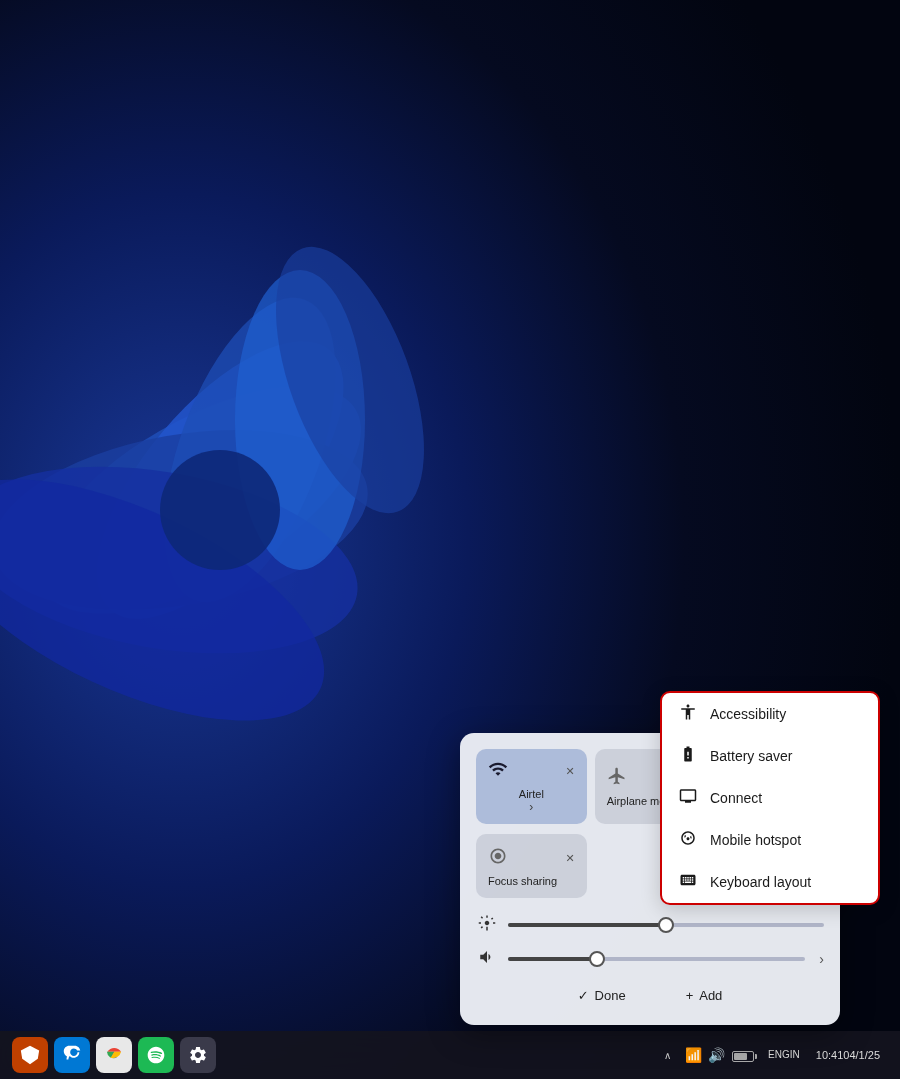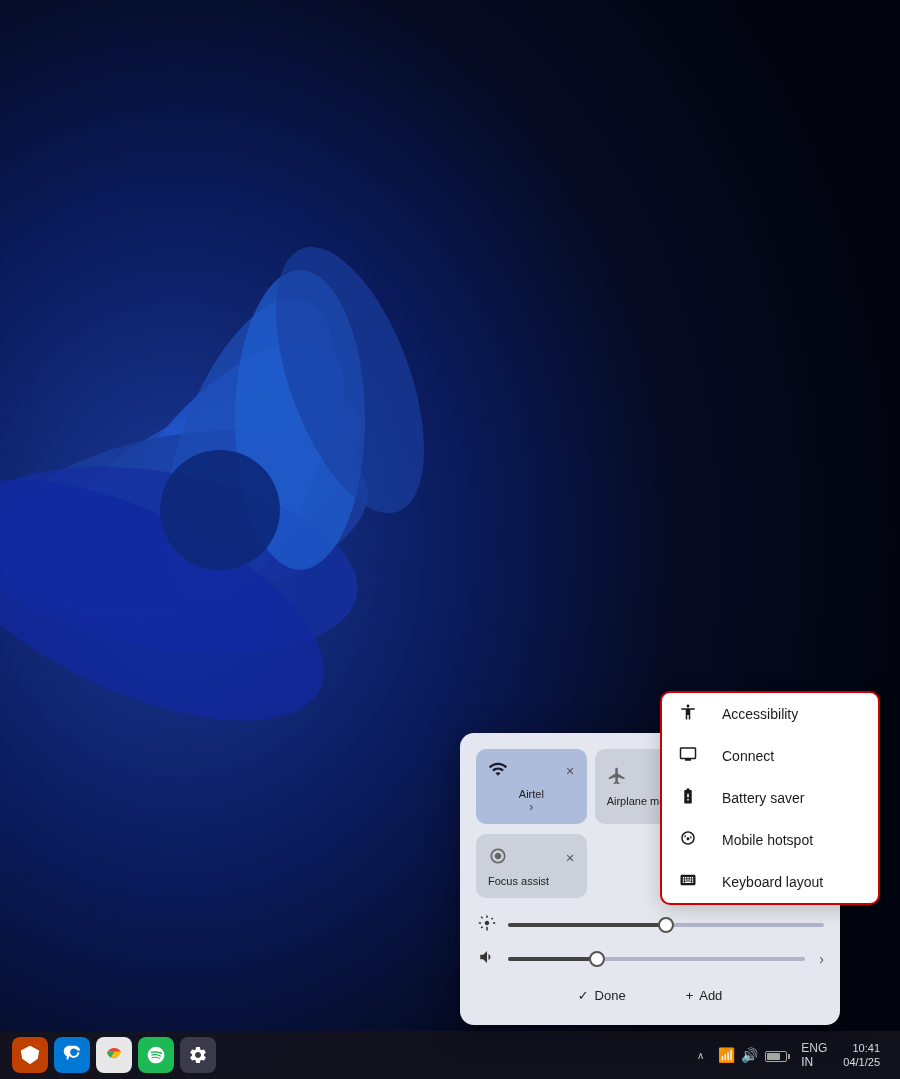--- a/index.html
+++ b/index.html
@@ -74,32 +74,32 @@
     }
 
     .tray-icon {
       color: #ddd;
       font-size: 14px;
       cursor: pointer;
     }
 
     .tray-time {
       display: flex;
-      flex-direction: column;
+      flex-direction: row;
       align-items: flex-end;
       font-size: 11px;
       color: #ddd;
       padding: 2px 8px;
       line-height: 1.3;
     }
 
     .tray-lang {
       display: flex;
-      flex-direction: column;
-      font-size: 12px;
+      flex-direction: row;
+      font-size: 10px;
       color: #ddd;
       line-height: 1.2;
       padding: 2px 4px;
     }
 
     
     .quick-settings {
       position: absolute;
       bottom: 54px;
       right: 60px;
@@ -223,21 +223,21 @@
       font-size: 13px;
       color: #222;
       cursor: pointer;
       padding: 6px 10px;
       border-radius: 6px;
     }
 
     .dropdown-item {
       display: flex;
       align-items: center;
-      gap: 24px;
+      gap: 12px;
       padding: 10px 16px;
       font-size: 14px;
       color: #1a1a1a;
       cursor: pointer;
       border-radius: 0;
     }
 
     .dropdown-item-icon {
       font-size: 16px;
       width: 20px;
@@ -406,21 +406,21 @@
 
     <div class="qs-tile">
       <div class="qs-tile-top">
         <span class="qs-tile-icon">
           <svg width="20" height="20" viewBox="0 0 24 24" fill="#666">
             <path d="M12 3c-4.97 0-9 4.03-9 9s4.03 9 9 9 9-4.03 9-9-4.03-9-9-9zm0 16c-3.86 0-7-3.14-7-7s3.14-7 7-7 7 3.14 7 7-3.14 7-7 7zm0-11c-2.21 0-4 1.79-4 4s1.79 4 4 4 4-1.79 4-4-1.79-4-4-4z"></path>
           </svg>
         </span>
         <span class="qs-tile-pin">✕</span>
       </div>
-      <span class="qs-tile-label">Focus assist</span>
+      <span class="qs-tile-label">Focus sharing</span>
     </div>
   </div>
 
   <div class="qs-slider-row">
     <span class="qs-slider-icon">
       <svg width="18" height="18" viewBox="0 0 24 24" fill="#333">
         <path d="M6.76 4.84l-1.8-1.79-1.41 1.41 1.79 1.79 1.42-1.41zM4 11H1v2h3v-2zm9-9h-2v2.99h2V2zm7.45 3.91l-1.41-1.41-1.79 1.79 1.41 1.41 1.79-1.79zM20 11v2h3v-2h-3zm-8-2c-1.66 0-3 1.34-3 3s1.34 3 3 3 3-1.34 3-3-1.34-3-3-3zm-1 7.99h2V22h-2v-3.01zm-5.69-.88l-1.79 1.79 1.41 1.41 1.79-1.79-1.41-1.41z"></path>
       </svg>
     </span>
     <div class="qs-slider">
@@ -461,32 +461,32 @@
     <span class="dropdown-item-icon">
       <svg width="18" height="18" viewBox="0 0 24 24" fill="#1a1a1a">
         <path d="M12 2c1.1 0 2 .9 2 2s-.9 2-2 2-2-.9-2-2 .9-2 2-2zm9 7h-6v13h-2v-6h-2v6H9V9H3V7h18v2z"></path>
       </svg>
     </span>
     <span>Accessibility</span>
   </div>
   <div class="dropdown-item">
     <span class="dropdown-item-icon">
       <svg width="18" height="18" viewBox="0 0 24 24" fill="#1a1a1a">
-        <path d="M21 3H3c-1.1 0-2 .9-2 2v12c0 1.1.9 2 2 2h5v2h8v-2h5c1.1 0 1.99-.9 1.99-2L23 5c0-1.1-.9-2-2-2zm0 14H3V5h18v12z"></path>
-      </svg>
-    </span>
-    <span>Connect</span>
+        <path d="M15.67 4H14V2h-4v2H8.33C7.6 4 7 4.6 7 5.33v15.33C7 21.4 7.6 22 8.33 22h7.33c.74 0 1.34-.6 1.34-1.33V5.33C17 4.6 16.4 4 15.67 4zM13 18h-2v-2h2v2zm0-4h-2V9h2v5z"></path>
+      </svg>
+    </span>
+    <span>Battery saver</span>
   </div>
   <div class="dropdown-item">
     <span class="dropdown-item-icon">
       <svg width="18" height="18" viewBox="0 0 24 24" fill="#1a1a1a">
-        <path d="M15.67 4H14V2h-4v2H8.33C7.6 4 7 4.6 7 5.33v15.33C7 21.4 7.6 22 8.33 22h7.33c.74 0 1.34-.6 1.34-1.33V5.33C17 4.6 16.4 4 15.67 4zM13 18h-2v-2h2v2zm0-4h-2V9h2v5z"></path>
-      </svg>
-    </span>
-    <span>Battery saver</span>
+        <path d="M21 3H3c-1.1 0-2 .9-2 2v12c0 1.1.9 2 2 2h5v2h8v-2h5c1.1 0 1.99-.9 1.99-2L23 5c0-1.1-.9-2-2-2zm0 14H3V5h18v12z"></path>
+      </svg>
+    </span>
+    <span>Connect</span>
   </div>
   <div class="dropdown-item">
     <span class="dropdown-item-icon">
       <svg width="18" height="18" viewBox="0 0 24 24" fill="#1a1a1a">
         <path d="M12 11c-1.1 0-2 .9-2 2s.9 2 2 2 2-.9 2-2-.9-2-2-2zm-4.24-2.24c-.78.78-.78 2.05 0 2.83l1.42-1.42c-.39-.39-.39-1.02 0-1.41l-1.42-1zM16.24 8.76l-1.41 1.41c.39.39.39 1.02 0 1.41l1.41 1.41c.78-.78.78-2.04 0-2.83zM12 3C7.03 3 3 7.03 3 12s4.03 9 9 9 9-4.03 9-9-4.03-9-9-9zm0 16c-3.86 0-7-3.14-7-7s3.14-7 7-7 7 3.14 7 7-3.14 7-7 7z"></path>
       </svg>
     </span>
     <span>Mobile hotspot</span>
   </div>
   <div class="dropdown-item">

